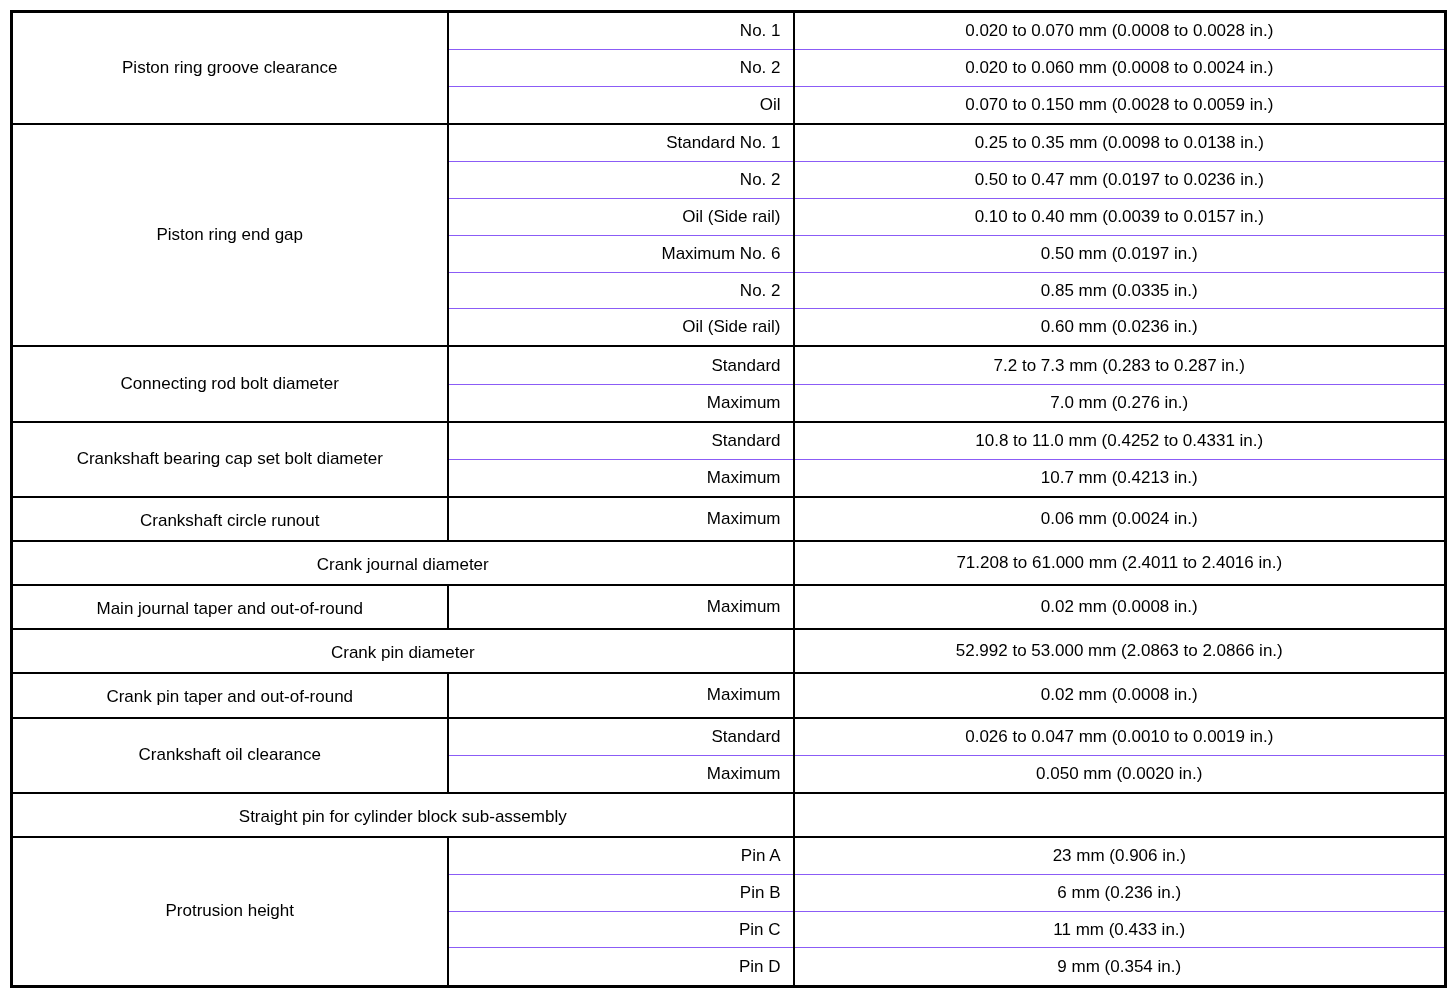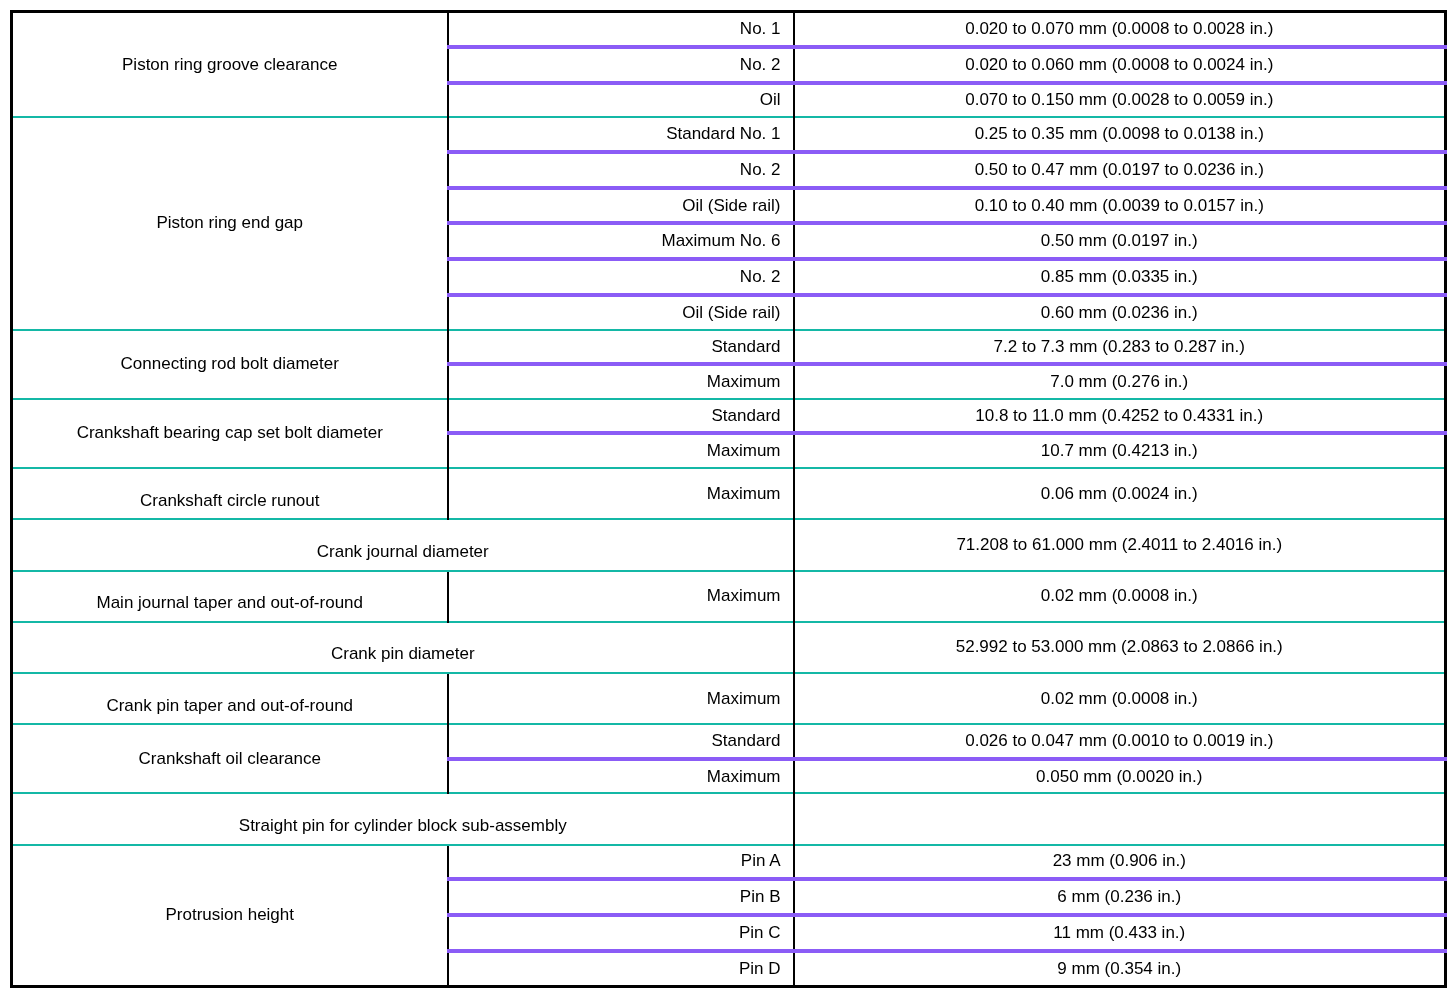--- a/index.html
+++ b/index.html
@@ -18,37 +18,37 @@
   table.spec {
     width: 100%;
     height: 100%;
     border-collapse: collapse;
     table-layout: fixed;
     border: 3px solid #000000;
     font-size: 17px;
     color: #000000;
   }
   table.spec td {
-    border-top: 4px solid #8b5cf6;
+    border-top: 1px solid #8b5cf6;
     padding: 2px 12px;
     vertical-align: middle;
     overflow: hidden;
     white-space: nowrap;
   }
   table.spec tr.group-start td {
-    border-top: 2px solid #14b8a6;
+    border-top: 2px solid #000000;
   }
   td.param {
     text-align: center;
     vertical-align: top;
     padding-top: 8px;
   }
   td.param.single {
     vertical-align: middle;
-    padding-top: 16px;
+    padding-top: 6px;
   }
   td.sub {
     text-align: right;
     border-left: 2px solid #000000;
   }
   td.value {
     text-align: center;
     border-left: 2px solid #000000;
   }
 </style>

